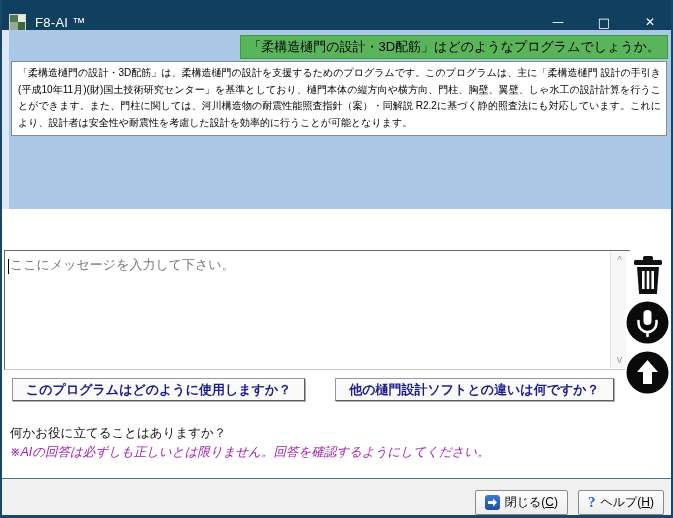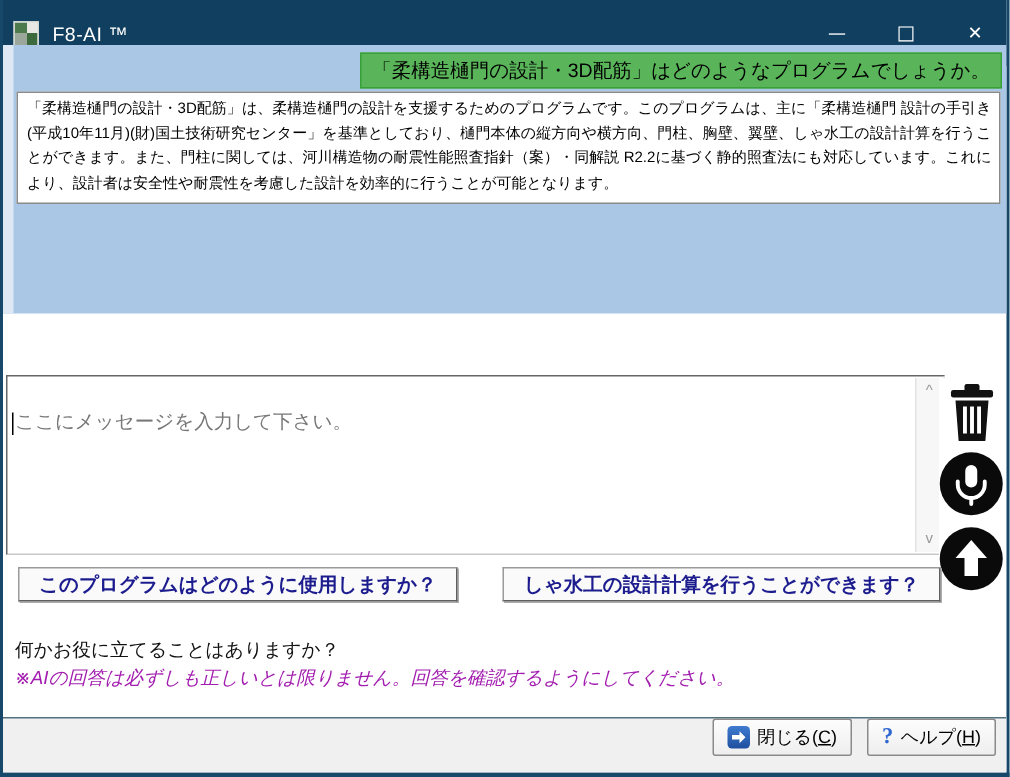--- a/index.html
+++ b/index.html
@@ -35,21 +35,21 @@
   .bubble-ai {
     position:absolute; top:31px; left:2px; right:4px; background:#ffffff; border:1px solid #8a8a8a;
     padding:3px 5px 4px 6px; font-size:10px; color:#000; line-height:16.5px; text-align:justify;
   }
   
   .composer-box {
     position:absolute; top:250px; left:2px; width:626px; height:120px; background:#fff;
     border-top:1px solid #666; border-left:1px solid #666;
     border-right:1px solid #d9d9d9; border-bottom:1px solid #c9c9c9;
   }
-  .placeholder-wrap { position:absolute; top:5px; left:3px; display:flex; align-items:flex-end;margin-top:16px; }
+  .placeholder-wrap { position:absolute; top:5px; left:3px; display:flex; align-items:flex-end; }
   .caret { width:1px; height:15px; background:#000; margin-right:1px; }
   .placeholder { font-size:13px; color:#777; }
   .v-scrollbar {
     position:absolute; top:1px; right:1px; bottom:1px; width:18px; background:#f7f7f7;
     border-left:1px solid #e2e2e2; display:flex; flex-direction:column; justify-content:space-between;
     align-items:center; font-size:10px; color:#999; padding:3px 0;
   }
   .icon-col {
     position:absolute; top:252px; right:2px; width:43px; height:145px; background:#fff;
     display:flex; flex-direction:column; align-items:center; gap:7px; padding-top:4px;
@@ -61,21 +61,21 @@
     height:23px; padding:0 13px; background:#fafafa; font-weight:bold; font-size:13px; color:#1c1c8f;
     border:1px solid #9a9a9a; border-right-color:#5f5f5f; border-bottom-color:#5f5f5f;
     box-shadow:1px 1px 0 #adadad; display:flex; align-items:center; cursor:default;
   }
   
   .status { position:absolute; top:426px; left:8px; right:8px; font-size:12.5px; color:#111; line-height:15.5px; }
   .status .notice { color:#a21caf; margin-top:3px;font-style:italic; }
   
   .footer {
     position:absolute; left:0; right:0; bottom:0; height:37px; background:#f0f0f0;
-    border-top:1px solid #53707e; display:flex; align-items:flex-start; justify-content:flex-end;
+    border-top:1px solid #53707e; display:flex; align-items:flex-end; justify-content:flex-end;
     padding-right:7px; gap:10px;
   }
   .win-btn {
     height:25px; background:linear-gradient(#fdfdfd,#eeeeee); border:1px solid #8a8a8a; border-radius:2px;
     display:flex; align-items:center; justify-content:center; gap:5px; font-size:12px; color:#000;
     padding:0 9px; cursor:default;
   }
   .close-ico { width:15px; height:15px; background:linear-gradient(#3f7bd0,#1f4f9e); border-radius:3px;
     display:flex; align-items:center; justify-content:center; }
   .help-ico { color:#2f66d0; font-weight:bold; font-size:15px; font-family:"Liberation Serif","DejaVu Serif",serif; }
@@ -132,21 +132,21 @@
       <line x1="21.5" y1="31.5" x2="21.5" y2="35" stroke="#fff" stroke-width="2.6" stroke-linecap="round"></line>
     </svg>
     <svg width="43" height="43" viewBox="0 0 43 43">
       <circle cx="21.5" cy="21.5" r="21" fill="#0a0a0a"></circle>
       <path d="M21.5 9 L32 21 h-6 v12 h-9 v-12 h-6 z" fill="#fff"></path>
     </svg>
   </div>
 
   <div class="suggestions">
     <div class="sug-btn">このプログラムはどのように使用しますか？</div>
-    <div class="sug-btn">しゃ水工の設計計算を行うことができます？</div>
+    <div class="sug-btn">他の樋門設計ソフトとの違いは何ですか？</div>
   </div>
 
   <div class="status">
     <div>何かお役に立てることはありますか？</div>
     <div class="notice">※AIの回答は必ずしも正しいとは限りません。回答を確認するようにしてください。</div>
   </div>
 
   <div class="footer">
     <div class="win-btn">
       <span class="close-ico">

